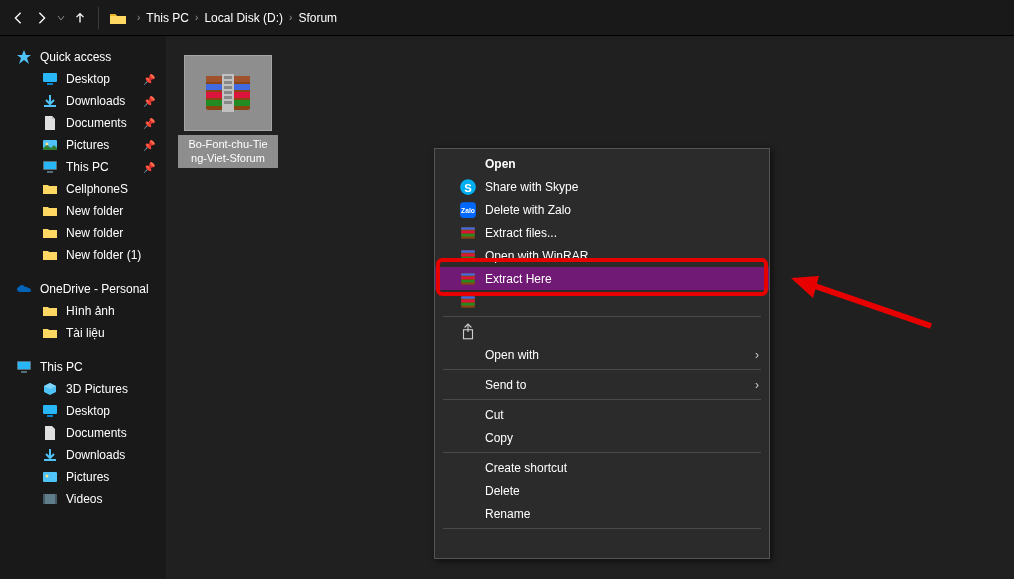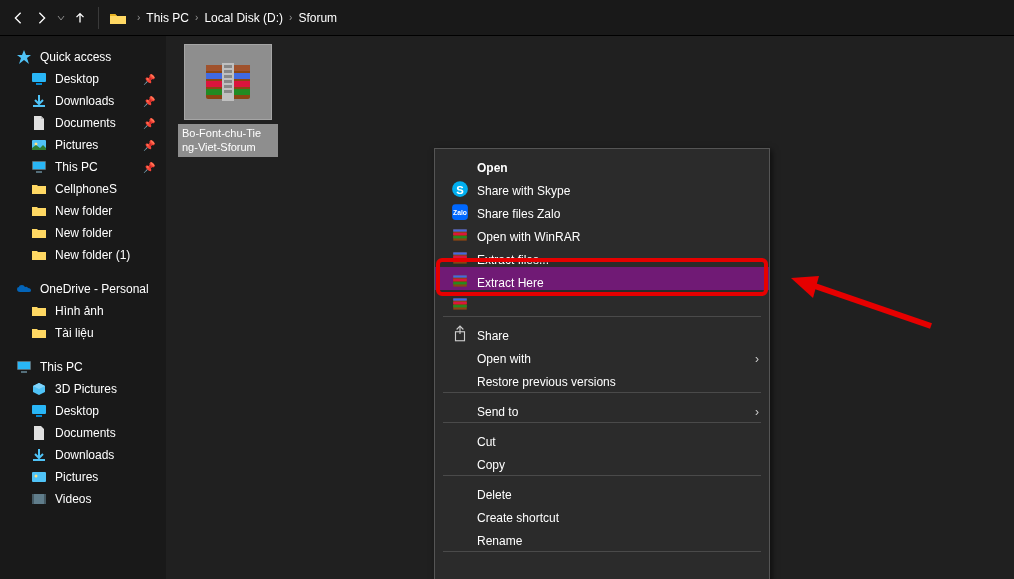--- a/index.html
+++ b/index.html
@@ -10,31 +10,31 @@
   .nav-drop{width:14px;display:flex;align-items:center;justify-content:center;color:#888}
   .nav-drop svg{width:8px;height:8px}
   .nav-sep{width:1px;height:22px;background:#3a3a3a;margin:0 6px}
   .folder-icon-small{width:18px;height:14px;display:flex;align-items:center;justify-content:center;margin-left:4px}
   .breadcrumb{display:flex;align-items:center;margin-left:6px;flex:1;height:22px}
   .bc-item{color:#fff;padding:0 2px;cursor:pointer;font-size:12px}
   .bc-sep{color:#999;margin:0 4px;font-size:10px}
   .main{display:flex;height:calc(100% - 36px)}
   .sidebar{width:166px;background:#191919;padding-top:10px;overflow:hidden}
   .sb-item{display:flex;align-items:center;height:22px;padding-left:16px;cursor:pointer;position:relative}
-  .sb-item.sub{padding-left:31px}
+  .sb-item.sub{padding-left:42px}
   .sb-item .ico{width:16px;height:16px;margin-right:8px;display:flex;align-items:center;justify-content:center;flex-shrink:0}
   .sb-item .lbl{color:#fff;font-size:12px;white-space:nowrap}
   .sb-item .pin{position:absolute;right:10px;color:#888;font-size:10px}
   .sb-gap{height:12px}
   .content{flex:1;background:#202020;position:relative}
-  .file-item{position:absolute;top:8px;left:12px;width:100px;}
+  .file-item{position:absolute;top:19px;left:12px;width:100px;text-align:center}
   .file-item .thumb{width:88px;height:76px;background:#8e8e8e;display:flex;align-items:center;justify-content:center;border:1px solid #a5a5a5;margin:0 auto}
   .file-item .fname{color:#fff;font-size:11px;margin-top:4px;background:#8e8e8e;padding:2px 4px;line-height:1.3}
   .ctx-menu{position:absolute;top:112px;left:268px;width:336px;background:#2b2b2b;border:1px solid #555;box-shadow:2px 2px 6px rgba(0,0,0,.6);padding:3px 0}
-  .ctx-item{display:flex;align-items:flex-end;height:23px;padding:0 10px 0 16px;cursor:pointer;position:relative}
+  .ctx-item{display:flex;align-items:center;height:23px;padding:0 10px 0 24px;cursor:pointer;position:relative}
   .ctx-item .ci{width:18px;height:18px;margin-right:8px;display:flex;align-items:center;justify-content:center;flex-shrink:0}
   .ctx-item .cl{color:#fff;font-size:12px;flex:1}
   .ctx-item .car{color:#ccc;font-size:12px;margin-left:auto}
   .ctx-sep{height:1px;background:#4a4a4a;margin:3px 8px}
   .ctx-item.bold .cl{font-weight:600}
   .highlight-box{position:absolute;top:222px;left:270px;width:332px;height:38px;border:4px solid #e60000;border-radius:6px;z-index:10;pointer-events:none}
   .arrow-annot{position:absolute;top:240px;left:625px;z-index:11;pointer-events:none}
   .ctx-item.selected{background:#701a75}
 </style>
 </head>
@@ -299,43 +299,43 @@
           </span>
           <span class="cl">Share with Skype</span>
         </div>
       <div class="ctx-item">
           <span class="ci">
             <svg viewBox="0 0 16 16">
               <rect x="1" y="1" width="14" height="14" rx="3" fill="#0068FF"></rect>
               <text x="8" y="11" font-size="6" fill="#fff" text-anchor="middle" font-weight="bold">Zalo</text>
             </svg>
           </span>
-          <span class="cl">Share files Zalo</span>
+          <span class="cl">Delete with Zalo</span>
         </div>
       <div class="ctx-item">
           <span class="ci">
             <svg viewBox="0 0 16 16">
               <rect x="2" y="3" width="12" height="10" fill="#8B4513"></rect>
               <rect x="2" y="3" width="12" height="2" fill="#4169E1"></rect>
               <rect x="2" y="6" width="12" height="2" fill="#DC143C"></rect>
               <rect x="2" y="9" width="12" height="2" fill="#228B22"></rect>
             </svg>
           </span>
-          <span class="cl">Open with WinRAR</span>
+          <span class="cl">Extract files...</span>
         </div>
       <div class="ctx-item">
           <span class="ci">
             <svg viewBox="0 0 16 16">
               <rect x="2" y="3" width="12" height="10" fill="#8B4513"></rect>
               <rect x="2" y="3" width="12" height="2" fill="#4169E1"></rect>
               <rect x="2" y="6" width="12" height="2" fill="#DC143C"></rect>
               <rect x="2" y="9" width="12" height="2" fill="#228B22"></rect>
             </svg>
           </span>
-          <span class="cl">Extract files...</span>
+          <span class="cl">Open with WinRAR</span>
         </div>
       <div class="ctx-item selected">
           <span class="ci">
             <svg viewBox="0 0 16 16">
               <rect x="2" y="3" width="12" height="10" fill="#8B4513"></rect>
               <rect x="2" y="3" width="12" height="2" fill="#4169E1"></rect>
               <rect x="2" y="6" width="12" height="2" fill="#DC143C"></rect>
               <rect x="2" y="9" width="12" height="2" fill="#228B22"></rect>
             </svg>
           </span>
@@ -352,54 +352,49 @@
           </span>
         </div>
       <div class="ctx-sep"></div>
       <div class="ctx-item">
           <span class="ci">
             <svg viewBox="0 0 16 16">
               <rect x="4" y="6" width="8" height="8" stroke="#ccc" fill="none"></rect>
               <path d="M8 2 L8 8 M5 4 L8 1 L11 4" stroke="#ccc" fill="none"></path>
             </svg>
           </span>
-          <span class="cl">Share</span>
         </div>
       <div class="ctx-item">
           <span class="ci"></span>
           <span class="cl">Open with</span>
           <span class="car">›</span>
         </div>
-      <div class="ctx-item">
-          <span class="ci"></span>
-          <span class="cl">Restore previous versions</span>
-        </div>
       <div class="ctx-sep"></div>
       <div class="ctx-item">
           <span class="ci"></span>
           <span class="cl">Send to</span>
           <span class="car">›</span>
         </div>
       <div class="ctx-sep"></div>
       <div class="ctx-item">
           <span class="ci"></span>
           <span class="cl">Cut</span>
         </div>
       <div class="ctx-item">
           <span class="ci"></span>
           <span class="cl">Copy</span>
         </div>
       <div class="ctx-sep"></div>
       <div class="ctx-item">
           <span class="ci"></span>
+          <span class="cl">Create shortcut</span>
+        </div>
+      <div class="ctx-item">
+          <span class="ci"></span>
           <span class="cl">Delete</span>
-        </div>
-      <div class="ctx-item">
-          <span class="ci"></span>
-          <span class="cl">Create shortcut</span>
         </div>
       <div class="ctx-item">
           <span class="ci"></span>
           <span class="cl">Rename</span>
         </div>
       <div class="ctx-sep"></div>
       <div class="ctx-item"></div>
     </div>
 
     <div class="highlight-box"></div>

